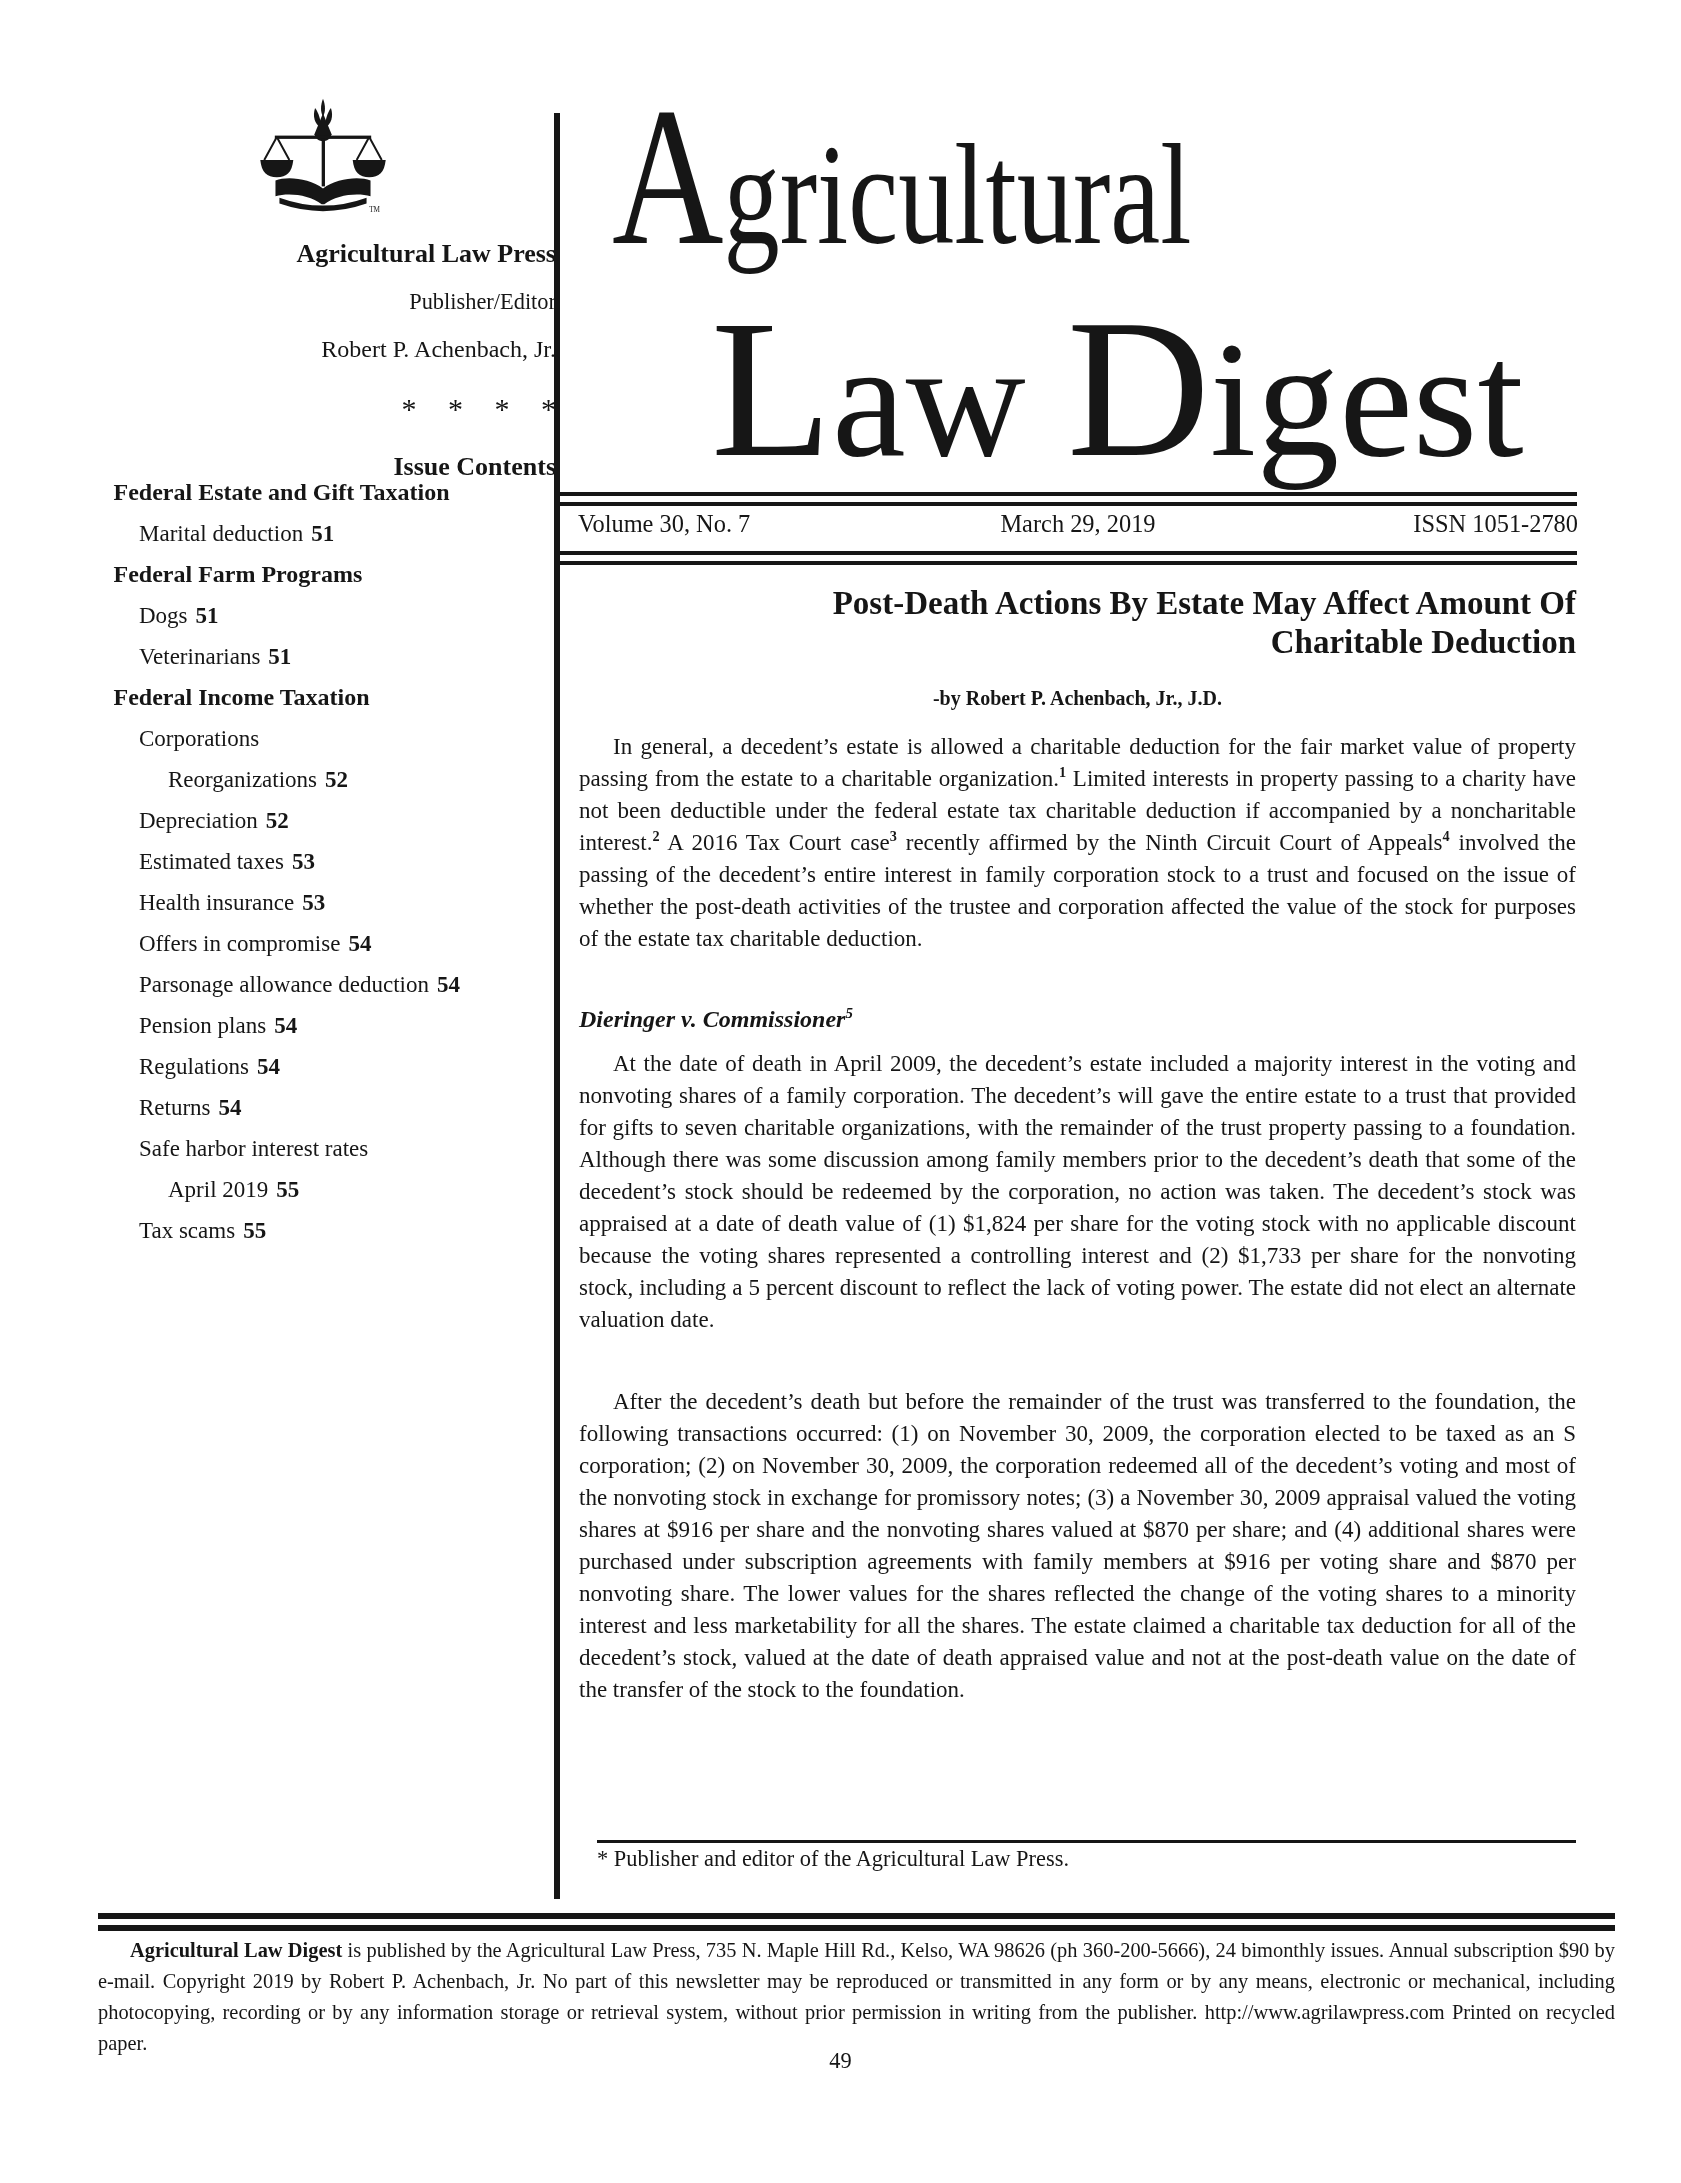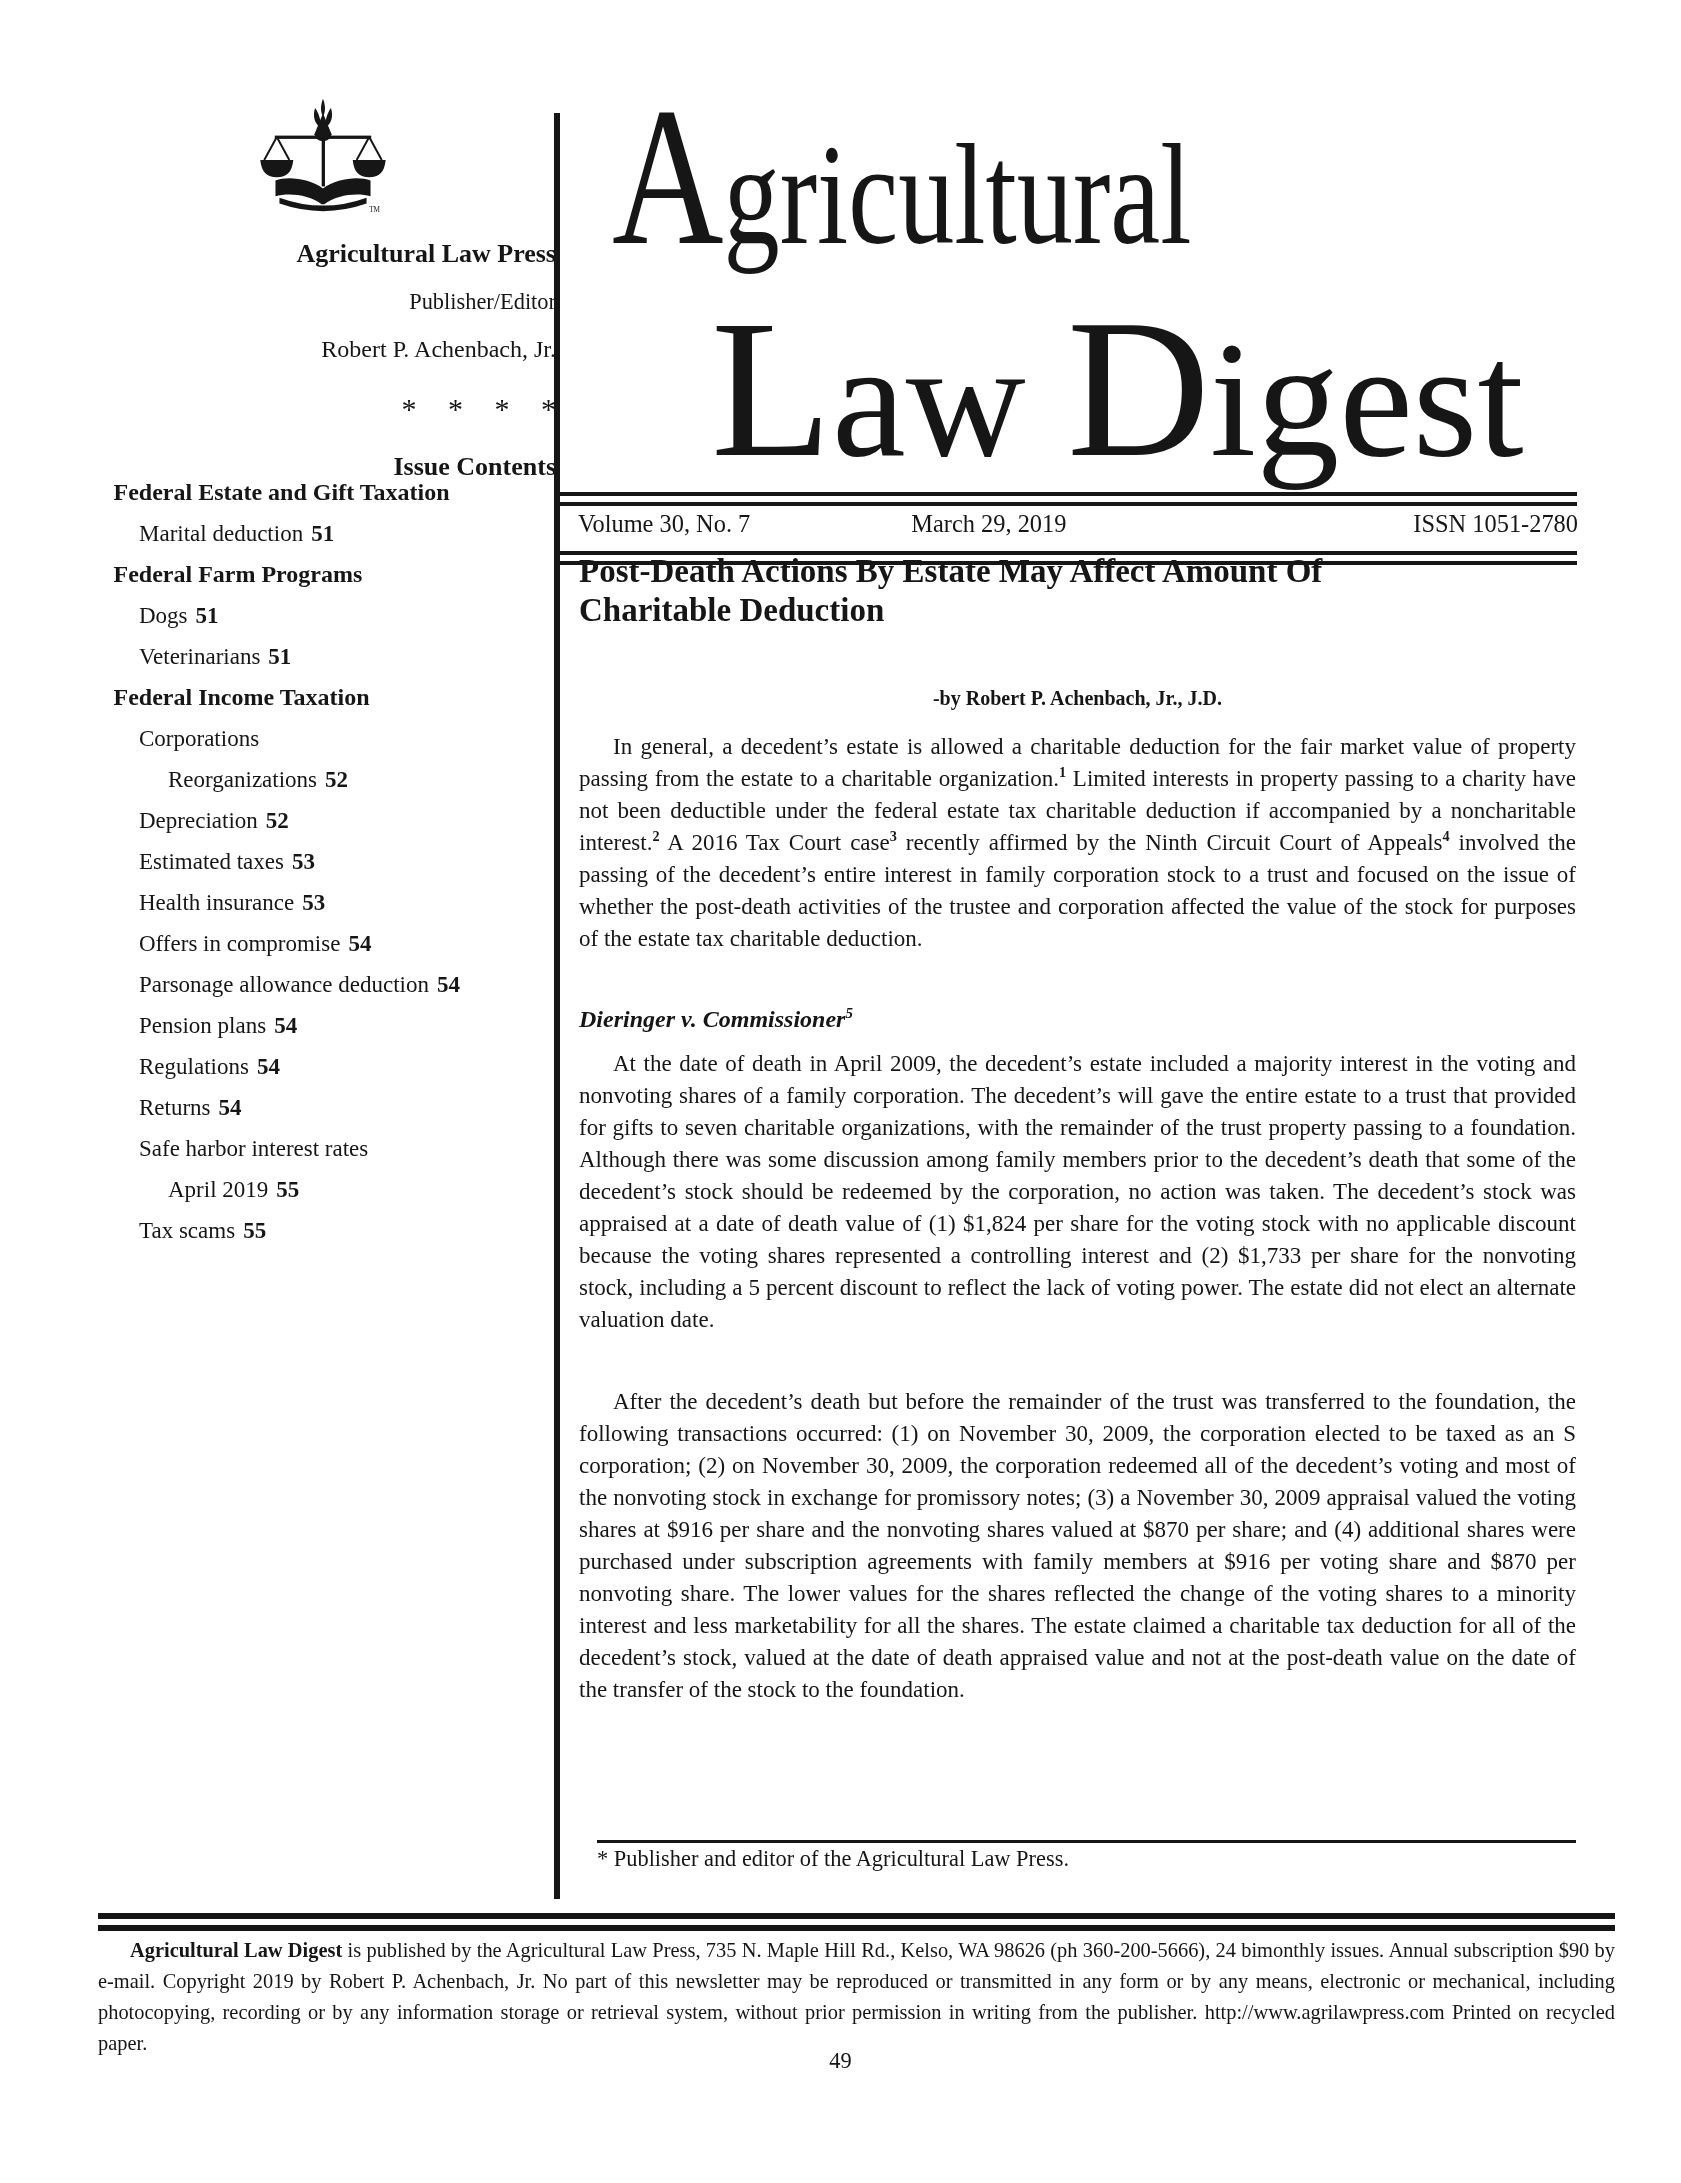--- a/index.html
+++ b/index.html
@@ -29,25 +29,25 @@
   
   .masthead-line{position:absolute;white-space:nowrap;line-height:1;transform-origin:0 0;}
   .m1{top:78px;left:612px;transform:scaleX(0.78);}
   .m2{top:290px;left:711px;}
   .mast-cap{font-size:198px;}
   .m1 .mast-small{font-size:144px;}
   .m2 .mast-small{font-size:166px;}
   
   .issue-bar{top:510px;left:578px;width:1000px;display:flex;font-size:24.4px;}
   .issue-bar span{flex:1;}
-  .issue-center{}
+  .issue-center{text-align:center;}
   .issue-right{text-align:right;}
   
   .main-col{left:579px;width:997px;}
-  .article-title{top:552px;text-align:left;font-size:33px;font-weight:bold;line-height:39px;}
+  .article-title{top:584px;text-align:right;font-size:33px;font-weight:bold;line-height:39px;}
   .byline{top:687px;text-align:center;font-size:20px;font-weight:bold;}
   .para{text-align:justify;font-size:23px;line-height:32px;text-indent:34px;}
   .p1{top:731px;}
   .case-heading{top:1006px;font-size:24px;font-weight:bold;font-style:italic;}
   .p2{top:1048px;}
   .p3{top:1386px;}
   .sup{font-size:0.62em;vertical-align:super;line-height:0;font-weight:bold;}
   .fn-rule{left:597px;top:1840px;width:979px;height:3.3px;background:#161616;}
   .footnote{left:597px;top:1846px;width:979px;font-size:22.4px;}
   

